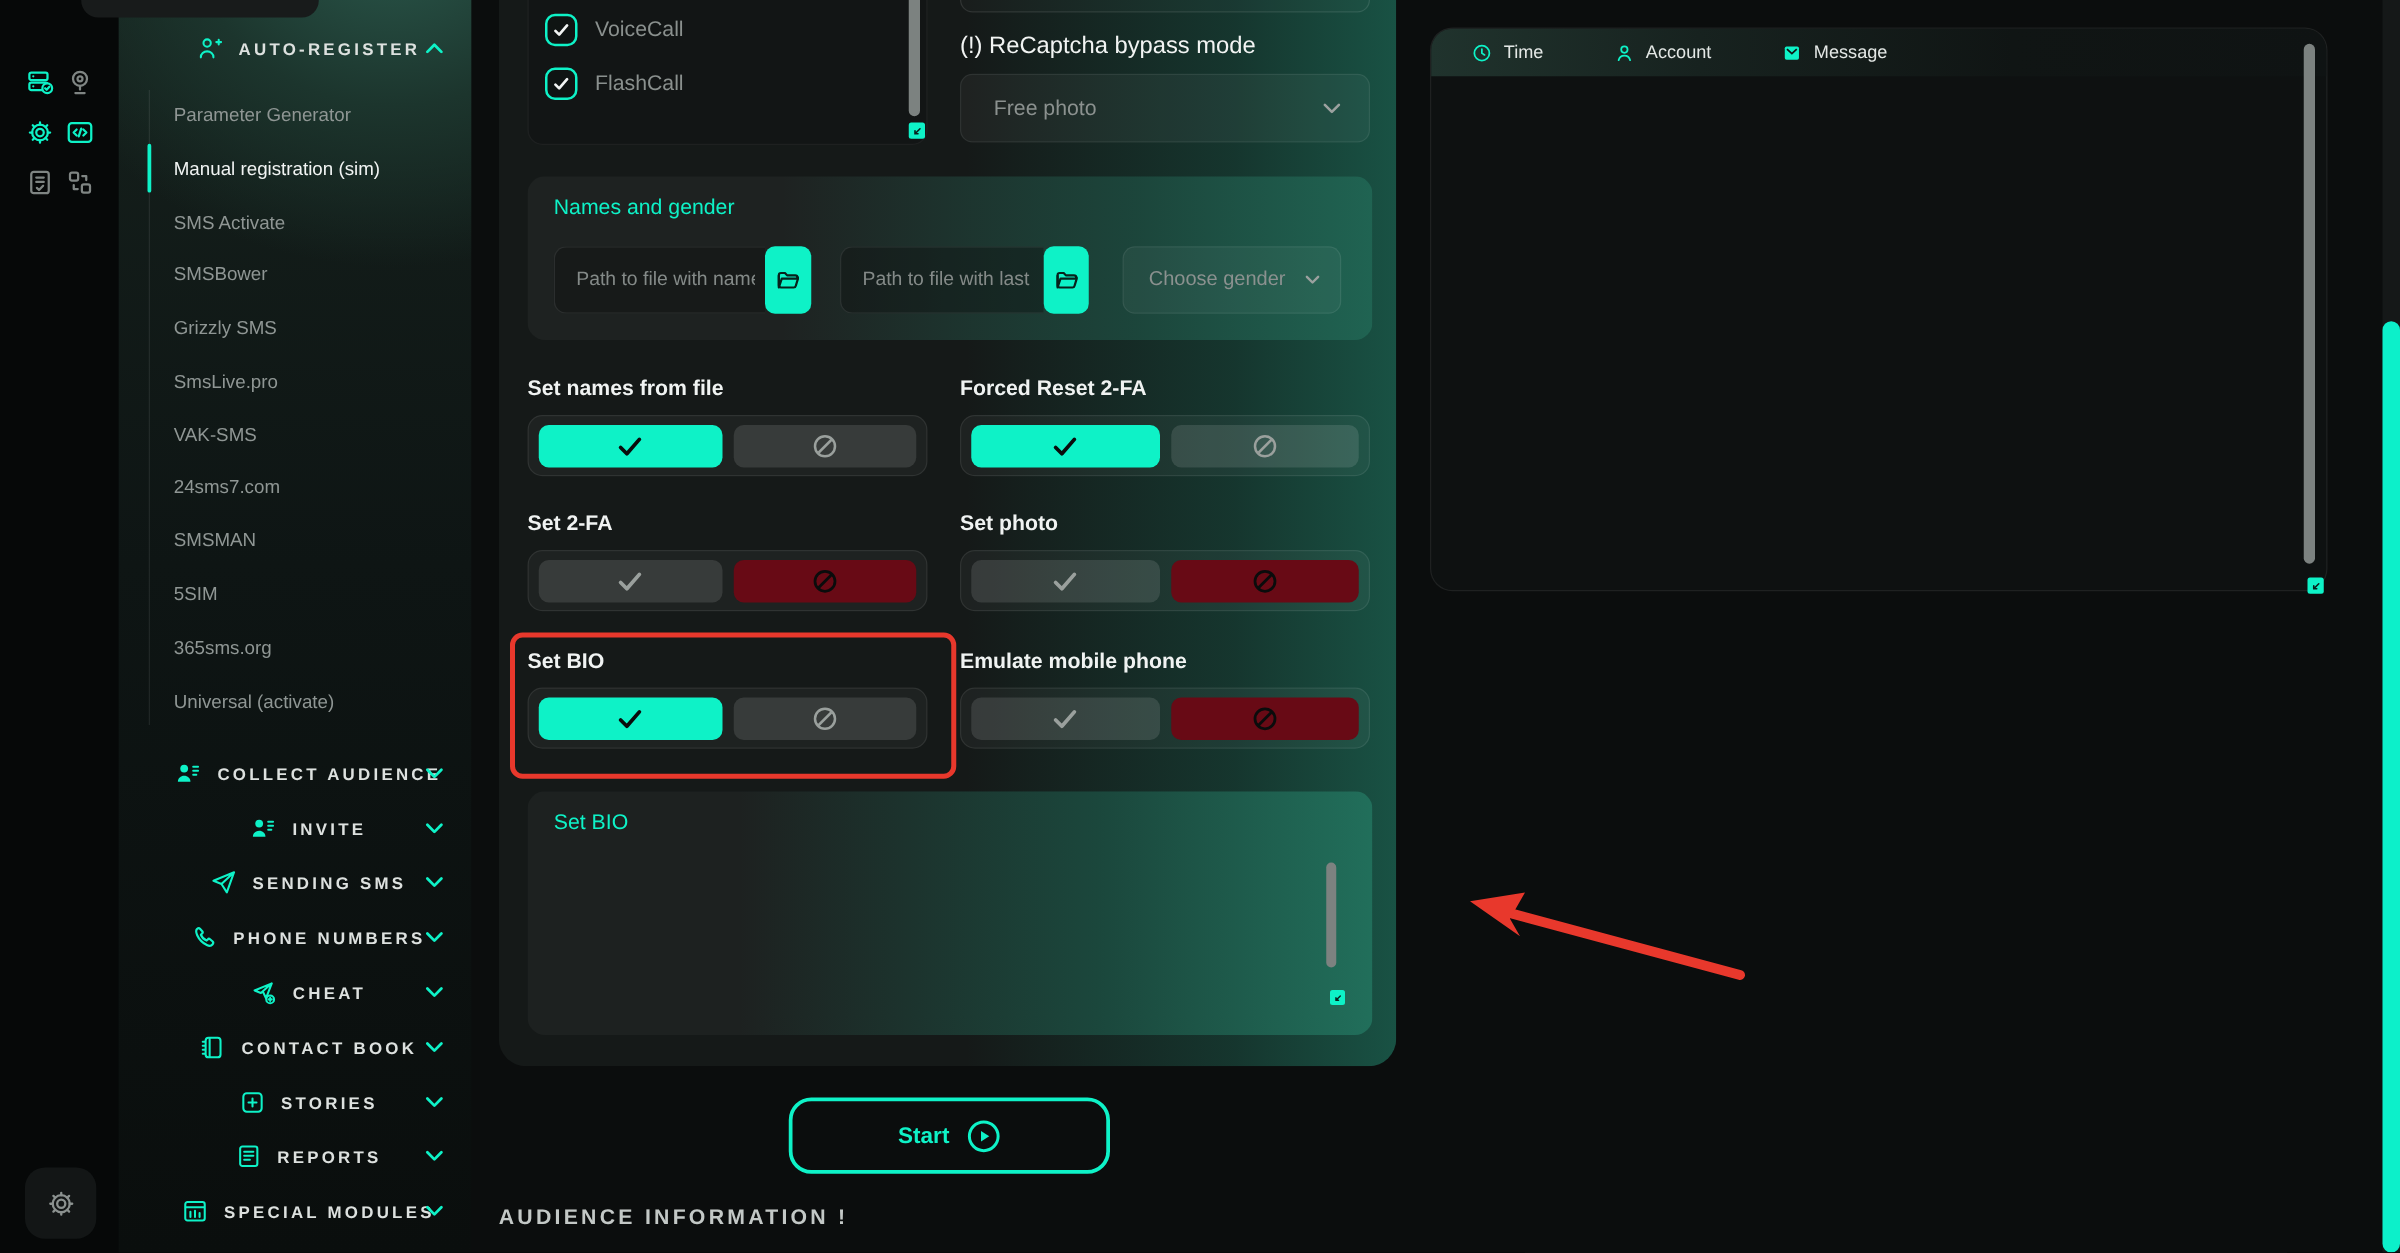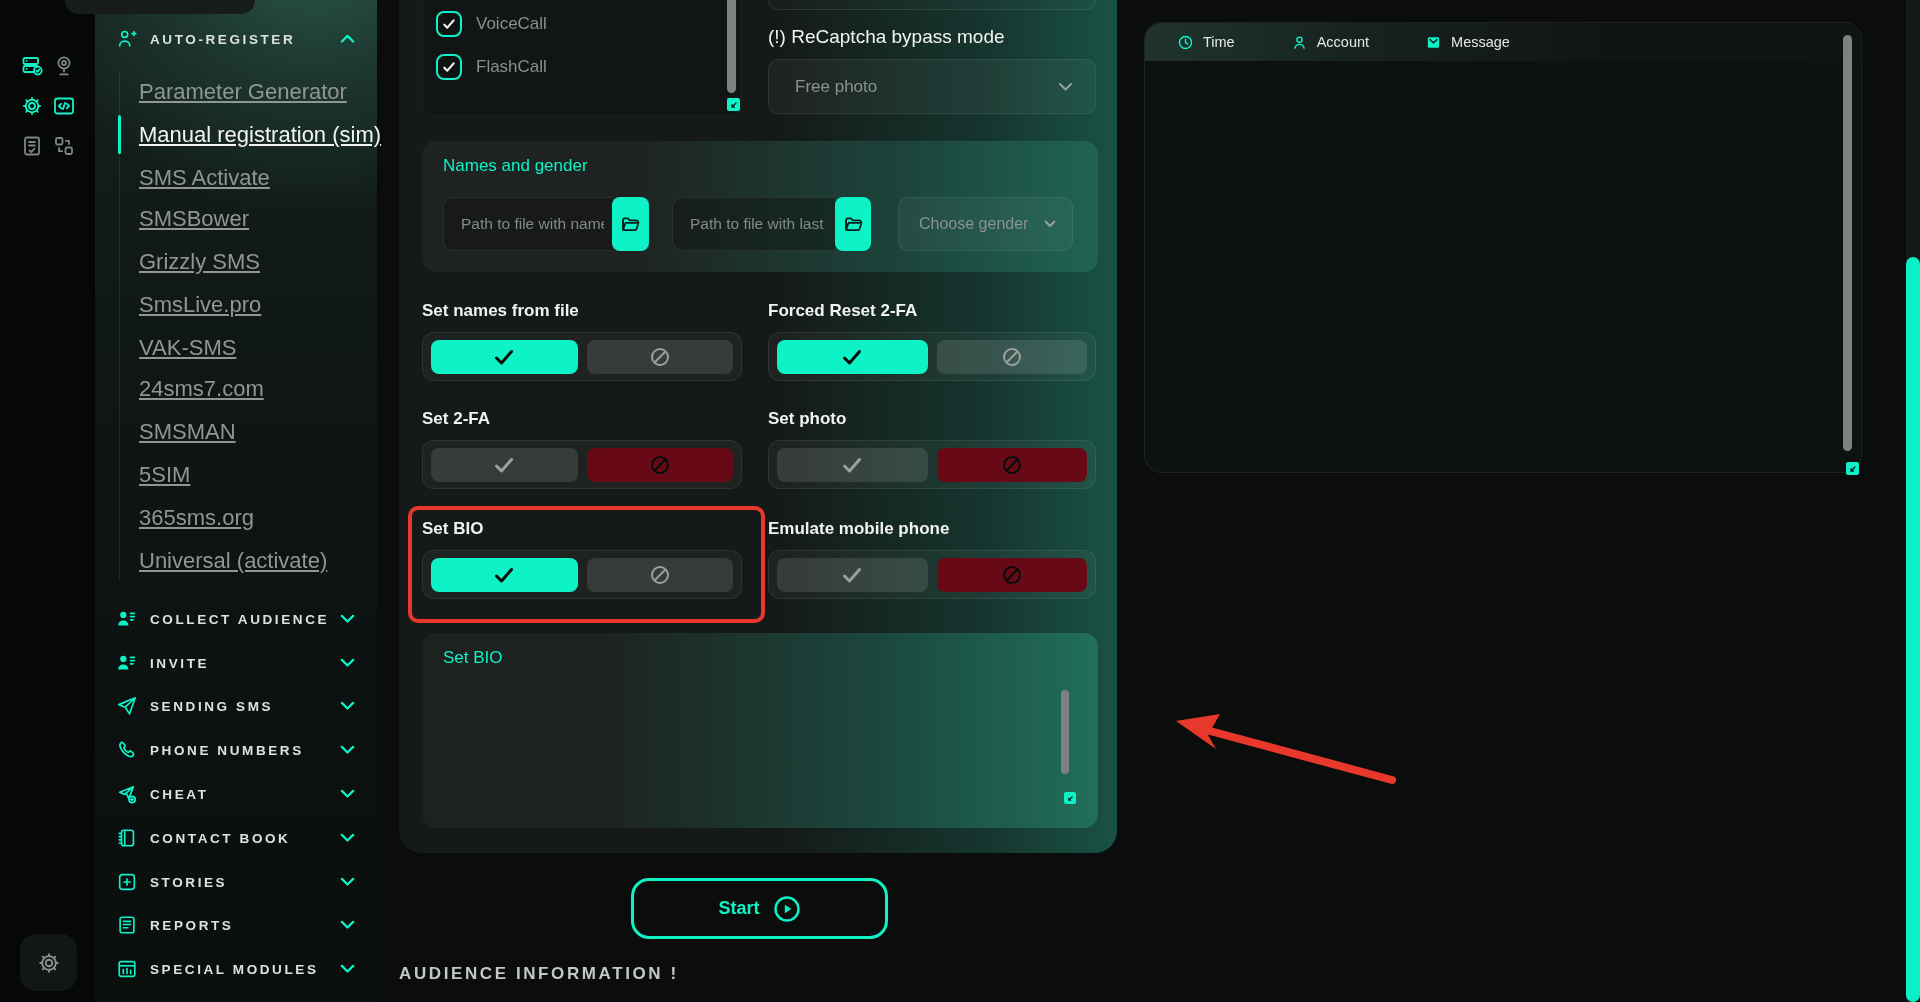--- a/index.html
+++ b/index.html
@@ -20,28 +20,28 @@
 
   
   .sidebar { position:absolute; left:95px; top:0; width:282px; height:100%;
     background:
       radial-gradient(ellipse 430px 380px at 78% -60px, #2b5a4d 0%, #1c352d 38%, rgba(15,22,20,0) 72%),
       linear-gradient(180deg, #15201c 0%, #0e1514 45%, #0a0e0d 100%);
   }
   .top-pill { position:absolute; left:65px; top:-13px; width:190px; height:27px; border-radius:14px; background:#181b1b; }
   .scroll-dash { position:absolute; left:121px; top:0; width:11px; height:4px; background:#0ef2c7; border-radius:2px; }
 
-  .side-head { position:absolute; left:0; width:282px; height:26px; display:flex; align-items:center; cursor:pointer; }
+  .side-head { position:absolute; left:0; width:282px; height:26px; display:flex; align-items:center; cursor:pointer;justify-content:center; }
   .side-head .ic { width:22px; height:22px; margin-left:21px; flex:0 0 auto; }
   .side-head .lbl { margin-left:12px; font-size:13.5px; font-weight:bold; letter-spacing:2.6px; color:#dde1df; white-space:nowrap; }
   .side-head .chev { position:absolute; right:22px; width:15px; height:10px; color:#0ef2c7; }
 
   .guide-line { position:absolute; left:24px; top:72px; width:1px; height:508px; background:rgba(255,255,255,0.08); }
   .sub-item { position:absolute; left:44px; height:26px; display:flex; align-items:center;
-    font-size:22px; color:#8f9694; cursor:pointer; white-space:nowrap;text-decoration:underline; }
+    font-size:15px; color:#8f9694; cursor:pointer; white-space:nowrap; }
   .sub-item.active { color:#f1f4f3; }
   .active-bar { position:absolute; left:23px; top:115px; width:3px; height:39px; background:#0ef2c7; border-radius:2px; }
 
   
   .central {
     position:absolute; left:399px; top:-24px; width:718px; height:877px; border-radius:22px;
     background:
       linear-gradient(to right, rgba(14,242,198,0) 52%, rgba(23,140,112,0.25) 82%, rgba(31,175,140,0.38) 100%),
       #151918;
   }

